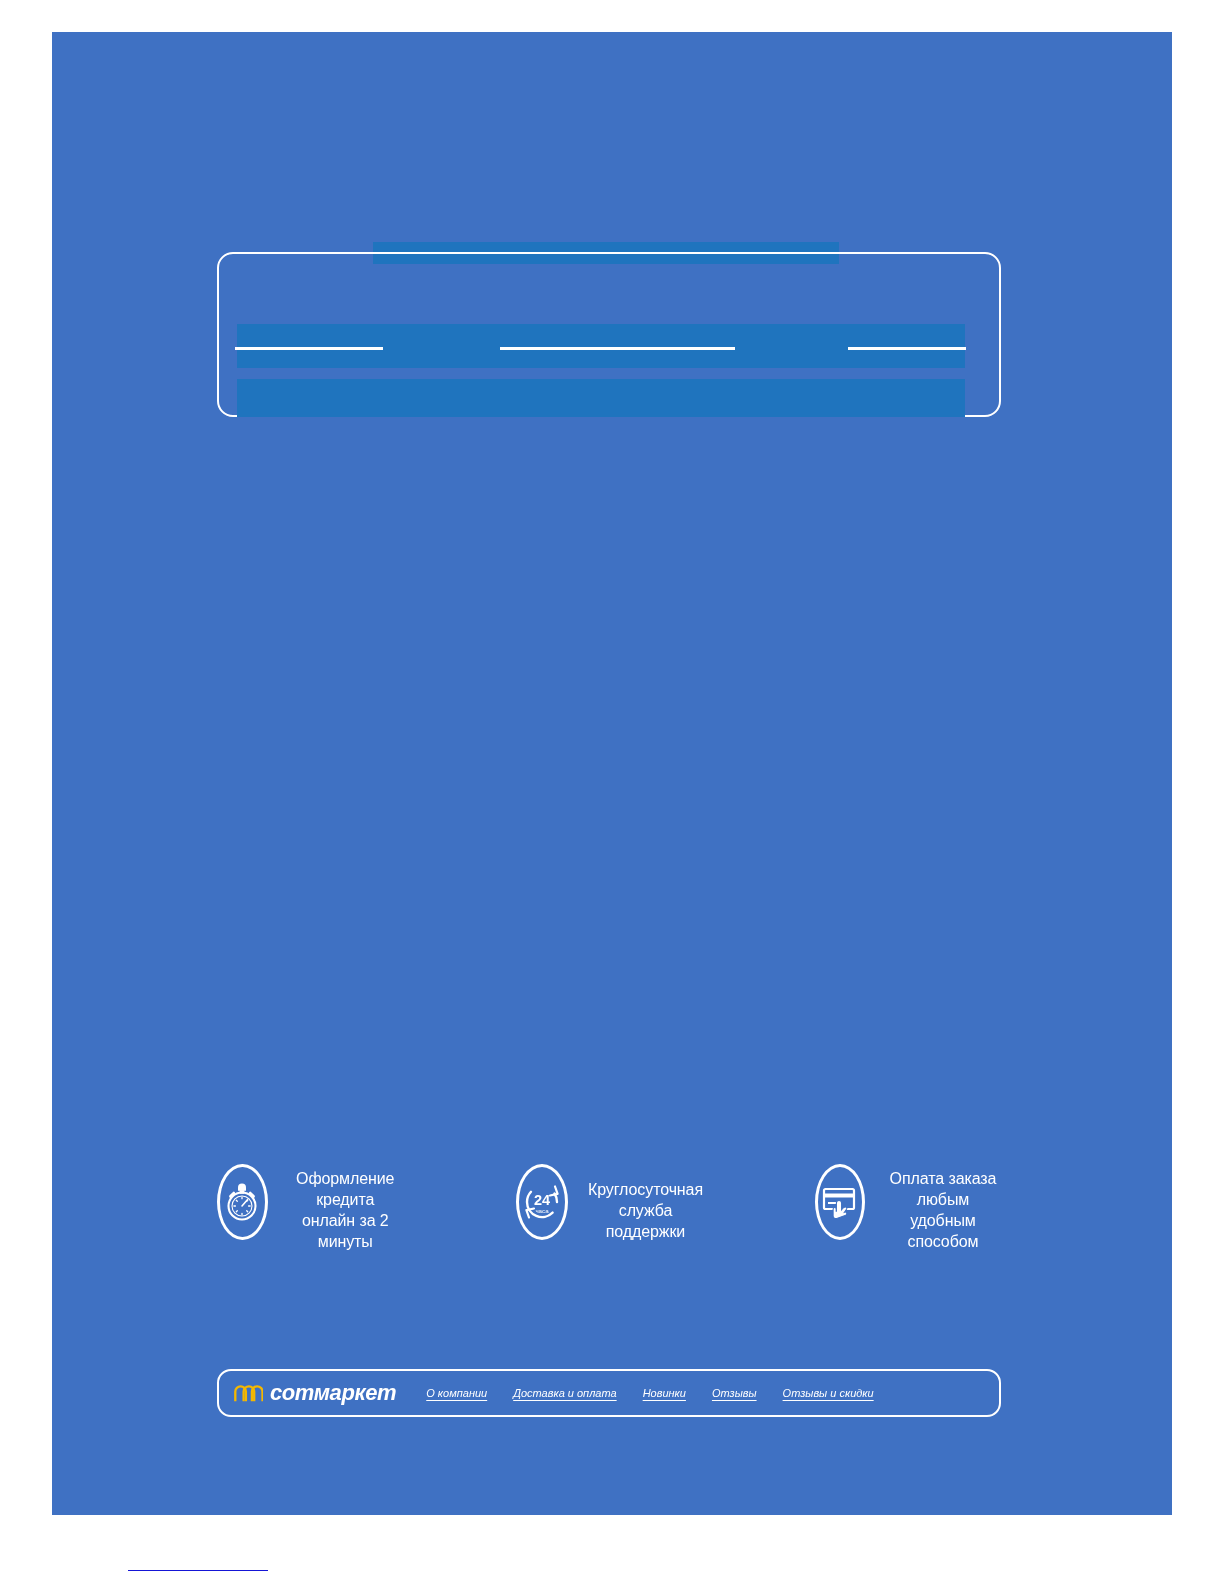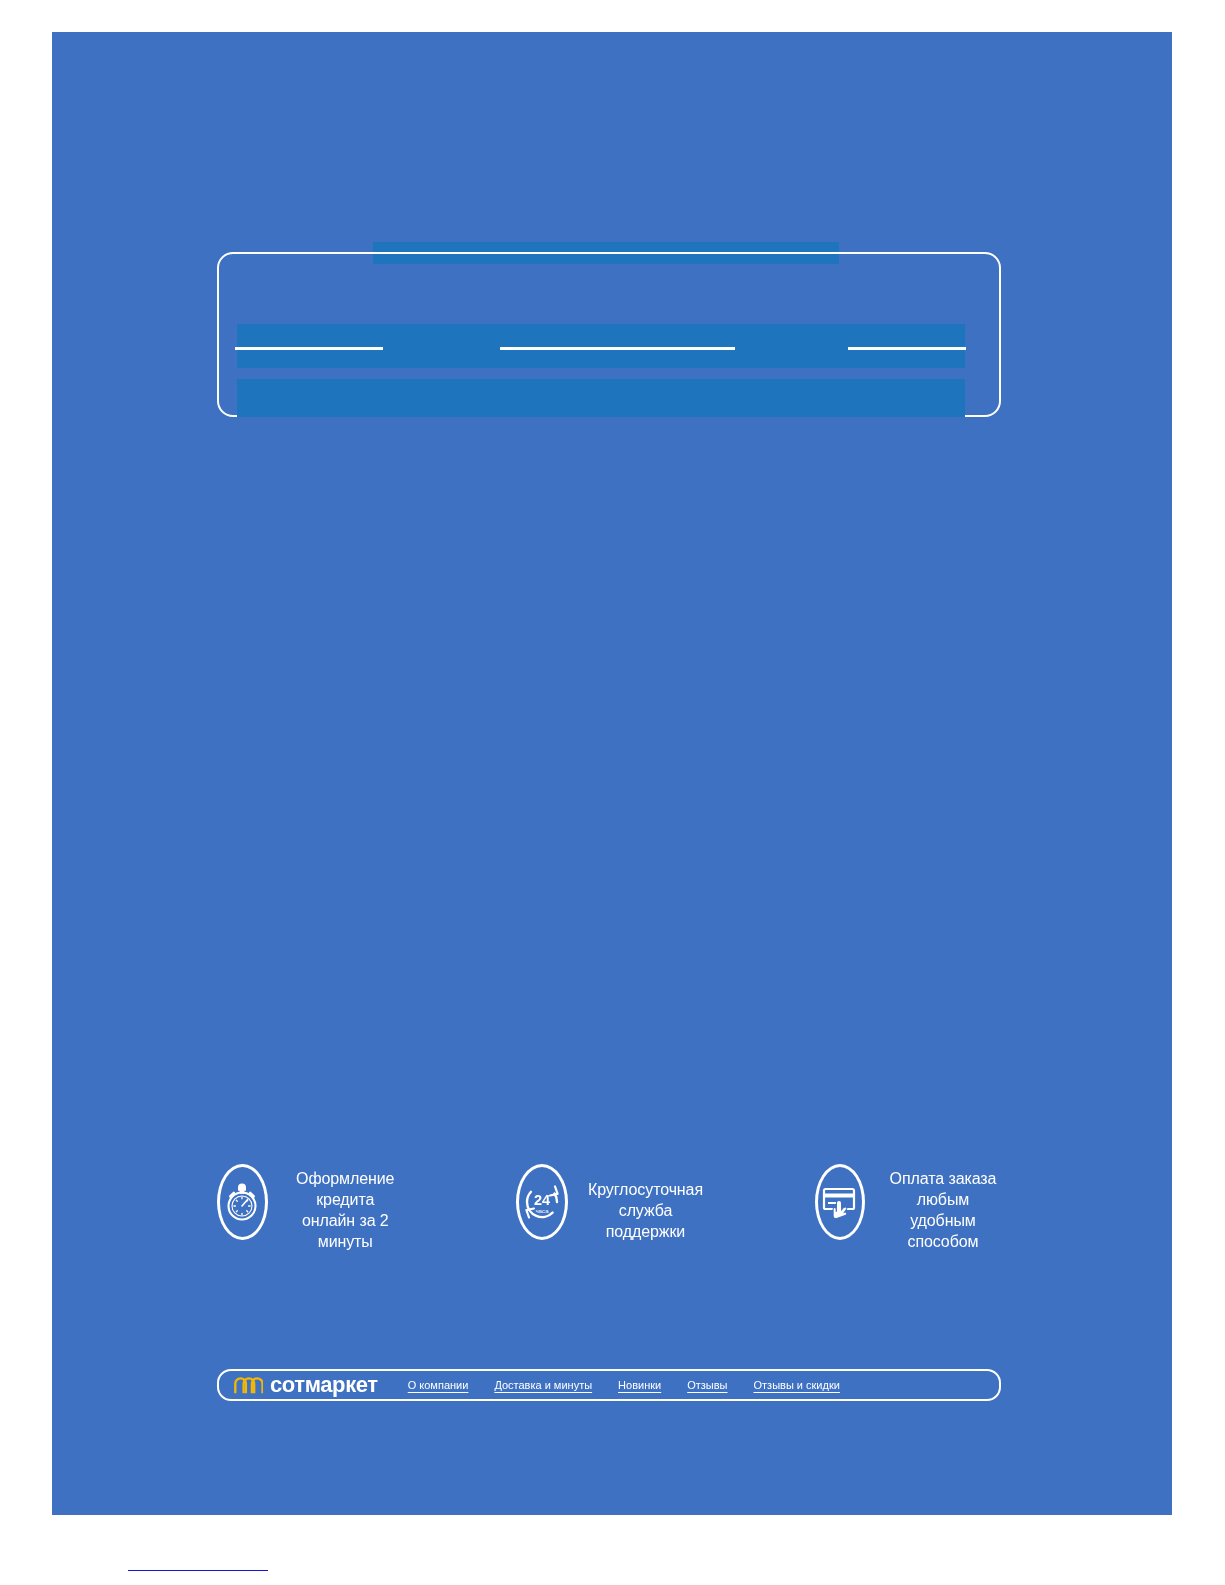--- a/index.html
+++ b/index.html
@@ -106,26 +106,27 @@
     white-space: pre-line;
     letter-spacing: -0.1px;
   }
 
   
   #footer-bar {
     position: absolute;
     left: 165px;
     top: 1337px;
     width: 784px;
-    height: 32px;
+    height: 48px;
     border: 2px solid #ffffff;
     border-radius: 14px;
     box-sizing: border-box;
     display: flex;
     align-items: center;
+    font-style: italic;
   }
   #brand-logo {
     display: flex;
     align-items: center;
     margin-left: 14px;
     margin-right: 30px;
   }
   #brand-mark { margin-right: 7px; display:block; }
   #brand-text {
     color: #ffffff;
@@ -232,21 +233,21 @@
       <svg id="brand-mark" width="30" height="19" viewBox="0 0 30 19" fill="none" stroke="#f5b800" stroke-width="2.3">
         <path d="M2.3 17.2V7.6a5.3 5.3 0 0110.6 0v9.6"></path>
         <path d="M10.6 17.2V7.6a5.3 5.3 0 0110.6 0v9.6"></path>
         <path d="M18.9 17.2V7.6a5.3 5.3 0 0110.6 0v9.6"></path>
       </svg>
       <span id="brand-text">сотмаркет</span>
     </div>
 
     <div id="footer-links">
       <a class="footer-link">О компании</a>
-      <a class="footer-link">Доставка и минуты</a>
+      <a class="footer-link">Доставка и оплата</a>
       <a class="footer-link">Новинки</a>
       <a class="footer-link">Отзывы</a>
       <a class="footer-link">Отзывы и скидки</a>
     </div>
   </div>
 
 </div>
 
 <a id="bottom-link"></a>
 

